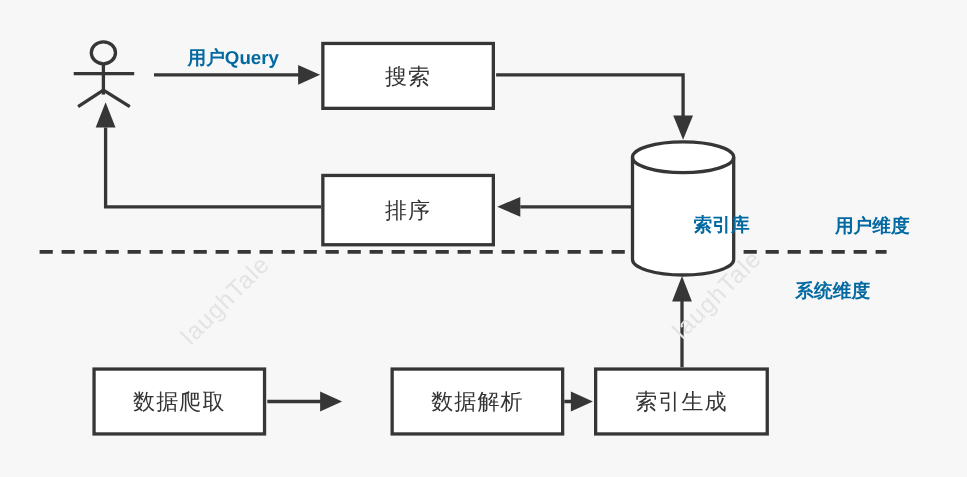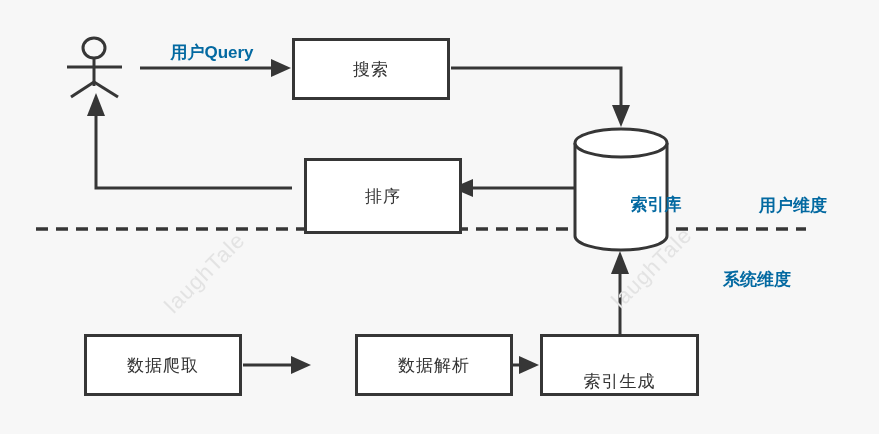--- a/index.html
+++ b/index.html
@@ -13,42 +13,42 @@
   }
   .layer-svg { position: absolute; left: 0; top: 0; }
   .node {
     position: absolute;
     box-sizing: border-box;
     background: #ffffff;
     border: 3px solid #363636;
     display: flex;
     align-items: center;
     justify-content: center;
-    font-size: 17px;
+    font-size: 20px;
     color: #333333;
     letter-spacing: 1px;
   }
   .node-search   { left: 292px; top: 38px;  width: 158px; height: 62px; }
-  .node-rank     { left: 292px; top: 158px; width: 158px; height: 76px; margin-left: 12px; }
+  .node-rank     { left: 292px; top: 158px; width: 158px; height: 66px; }
   .node-crawl    { left: 84px;  top: 334px; width: 158px; height: 62px; }
   .node-parse    { left: 312px; top: 334px; width: 158px; height: 62px; margin-left: 43px; }
-  .node-indexgen { left: 540px; top: 334px; width: 159px; height: 62px; align-items: flex-end; }
+  .node-indexgen { left: 540px; top: 334px; width: 159px; height: 62px; }
   .lbl {
     position: absolute;
     font-size: 17px;
     color: #0369a1;
     white-space: nowrap;
     text-align: center;
     font-weight: bold;
   }
   .lbl-user-query   { left: 158px; top: 41px;  width: 108px; }
   .lbl-query-result { left: 118px; top: 161px; width: 110px; }
   .lbl-index-db     { left: 575px; top: 193px; width: 92px; padding-left: 35px; }
   .lbl-zone-user    { left: 717px; top: 194px; width: 80px; margin-left: 36px; }
-  .lbl-zone-system  { left: 717px; top: 253px; width: 80px; margin-top: 15px; }
+  .lbl-zone-system  { left: 717px; top: 253px; width: 80px; }
   .watermark {
     position: absolute;
     color: #e3e3e3;
     font-size: 22px;
     letter-spacing: 1px;
     white-space: nowrap;
     transform: translate(-50%, -50%) rotate(-45deg);
     user-select: none;
     pointer-events: none;
   }

